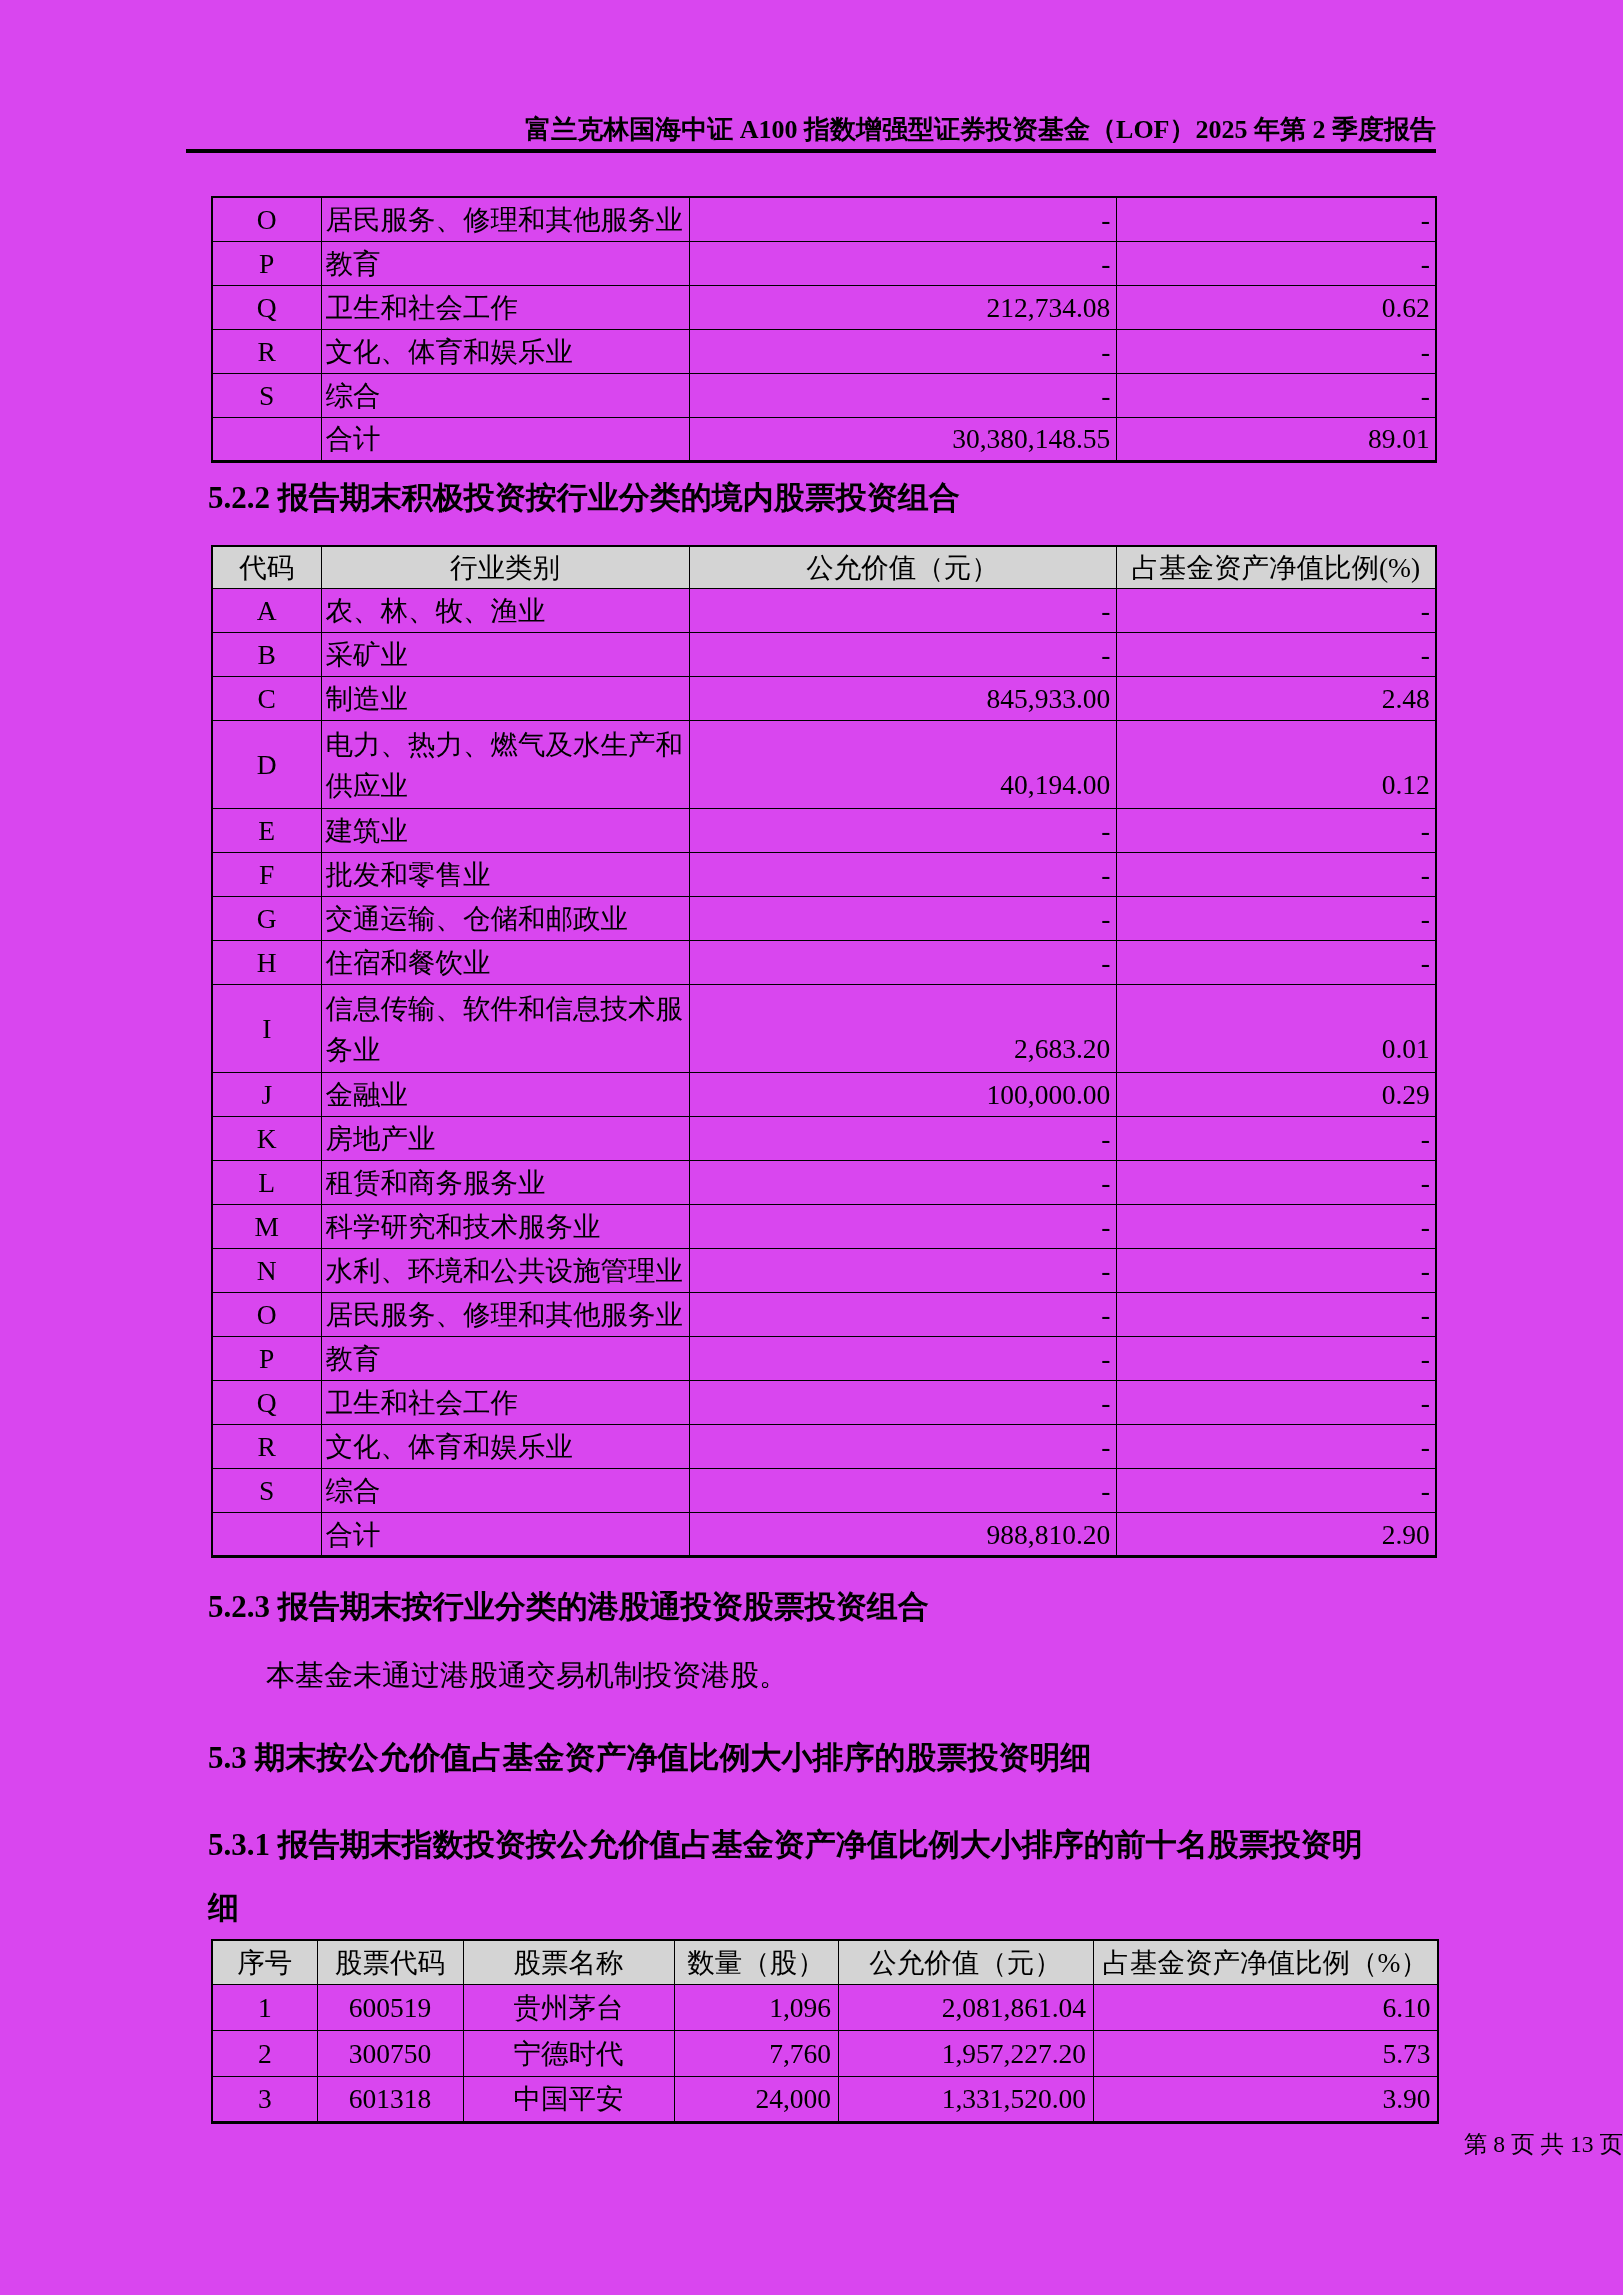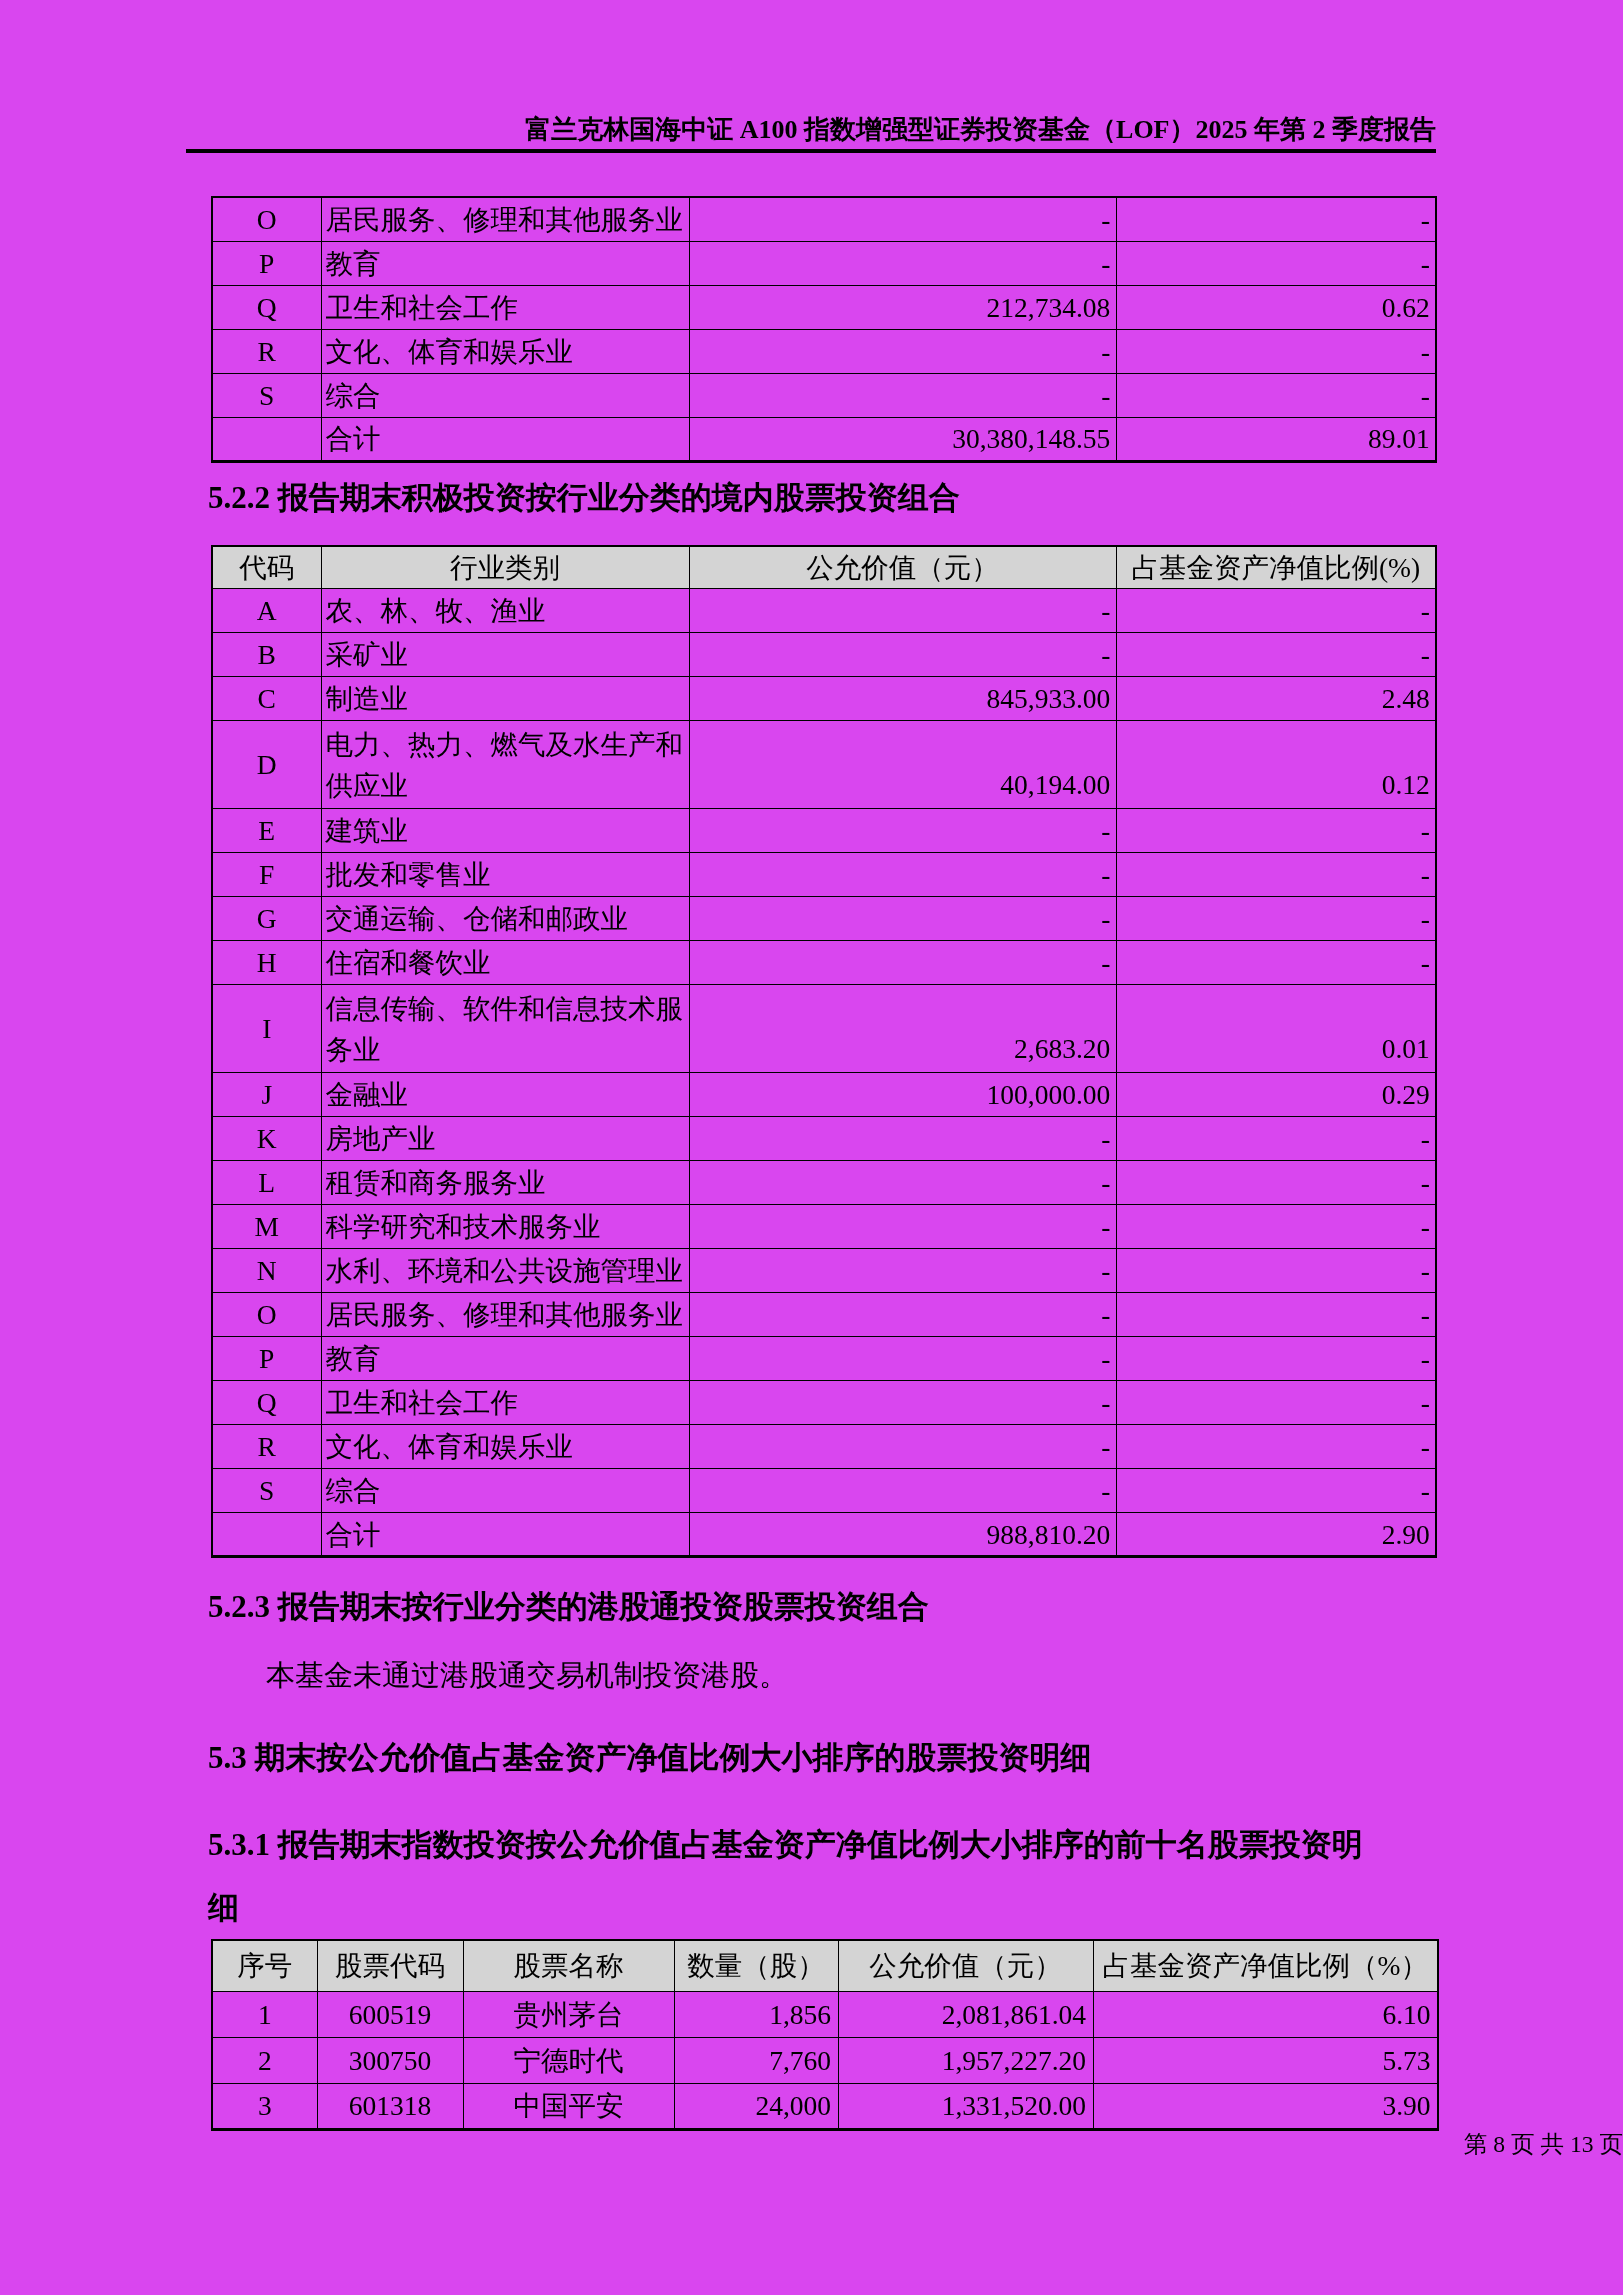--- a/index.html
+++ b/index.html
@@ -49,21 +49,21 @@
   .industry-cols td:nth-child(2) { text-align: left; padding-left: 3.9px; }
   .industry-cols td:nth-child(3),
   .industry-cols td:nth-child(4) { text-align: right; padding-right: 5.2px; }
   #table-active tbody tr.tall td:nth-child(3),
   #table-active tbody tr.tall td:nth-child(4) { vertical-align: bottom; padding-bottom: 2.6px; }
   #table-partial { top: 196px; }
   #table-active  { top: 545px; }
 
   
   #table-stocks { top: 1939px; }
-  #table-stocks thead tr { height: 51px; }
+  #table-stocks thead tr { height: 44px; }
   #table-stocks tbody tr { height: 46px; }
   #table-stocks td { text-align: center; }
   #table-stocks td:nth-child(4),
   #table-stocks td:nth-child(5),
   #table-stocks td:nth-child(6) { text-align: right; padding-right: 6.5px; }
 
   .section-title {
     position: absolute; left: 208px;
     font-size: 31px; font-weight: bold; line-height: 31px;
     white-space: nowrap; margin: 0;
@@ -305,21 +305,21 @@
           <th>数量（股）</th>
           <th>公允价值（元）</th>
           <th>占基金资产净值比例（%）</th>
         </tr>
       </thead>
     <tbody>
         <tr>
           <td>1</td>
           <td>600519</td>
           <td>贵州茅台</td>
-          <td>1,856</td>
+          <td>1,096</td>
           <td>2,081,861.04</td>
           <td>6.10</td>
         </tr>
         <tr>
           <td>2</td>
           <td>300750</td>
           <td>宁德时代</td>
           <td>7,760</td>
           <td>1,957,227.20</td>
           <td>5.73</td>

